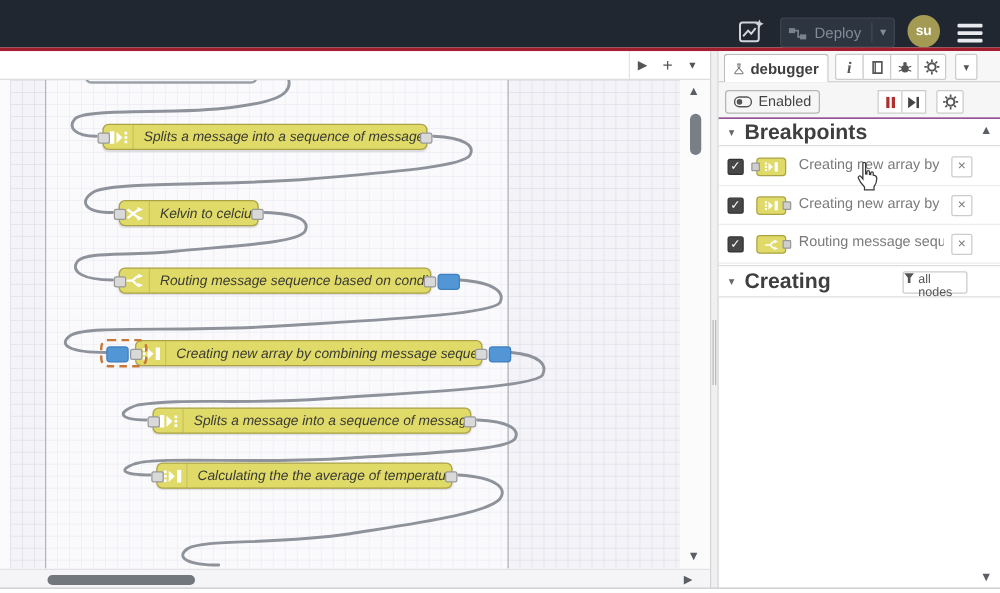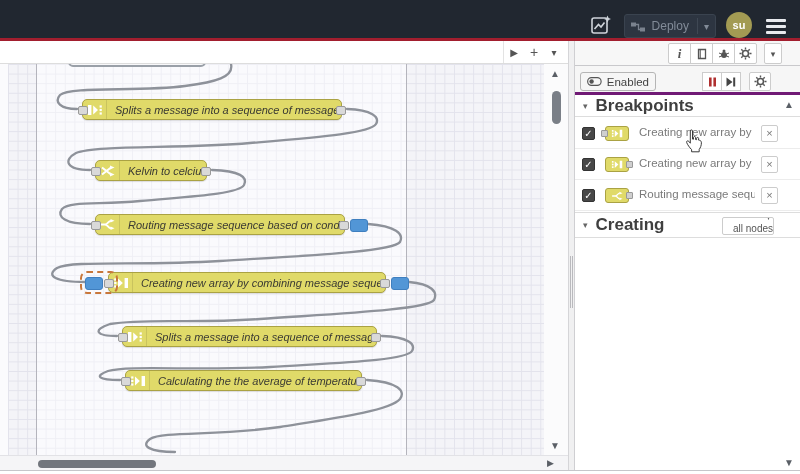--- a/index.html
+++ b/index.html
@@ -68,42 +68,42 @@
   .sidebar { position:absolute; left:575px; top:41px; width:225px; height:429px; background:#fff; font-size:12px; color:#444; }
   .tabbar { position:absolute; left:0; top:0; width:225px; height:25px; background:#f7f7f7; border-bottom:1px solid #c9c9cc; }
   .tab { position:absolute; left:4px; top:2px; width:84px; height:23px; background:#fff; border:1px solid #bbb; border-bottom:1px solid #fff; border-radius:3px 3px 0 0; display:flex; align-items:center; gap:5px; padding:0 7px; font-weight:bold; font-size:12px; color:#3f3f3f; cursor:pointer; z-index:2; }
   .tb-group { position:absolute; left:93px; top:2px; display:flex; }
   .tb-btn { width:23px; height:21px; background:#fff; border:1px solid #ccc; margin-left:-1px; display:flex; align-items:center; justify-content:center; color:#555; cursor:pointer; }
   .tb-btn.first { margin-left:0; border-radius:2px 0 0 2px; }
   .tb-btn.last { border-radius:0 2px 2px 0; }
   .tb-caret { position:absolute; left:189px; top:2px; width:18px; height:21px; background:#fff; border:1px solid #ccc; border-radius:2px; display:flex; align-items:center; justify-content:center; color:#555; font-size:9px; cursor:pointer; }
   .info-i { font-family:"Liberation Serif", serif; font-weight:bold; font-style:italic; font-size:13px; }
 
-  .controls { position:absolute; left:0; top:25px; width:225px; height:30px; background:#f6f6f6; border-bottom:4px solid #701a75; }
+  .controls { position:absolute; left:0; top:25px; width:225px; height:30px; background:#f6f6f6; border-bottom:2px solid #701a75; }
   .enabled-btn { position:absolute; left:5px; top:6px; width:76px; height:19px; border:1px solid #b5b5b5; border-radius:3px; background:#f6f6f6; display:flex; align-items:center; gap:5px; padding:0 6px; color:#444; font-size:11.5px; cursor:pointer; }
   .ps-group { position:absolute; left:128px; top:6px; display:flex; }
   .ps-btn { width:20px; height:19px; background:#fff; border:1px solid #ccc; margin-left:-1px; display:flex; align-items:center; justify-content:center; cursor:pointer; }
   .gear-btn { position:absolute; left:174px; top:6px; width:22px; height:19px; background:#fff; border:1px solid #ccc; border-radius:2px; display:flex; align-items:center; justify-content:center; cursor:pointer; }
 
   .sect-hdr { position:absolute; left:0; width:225px; height:22px; border-bottom:1px solid #ddd; background:#fff; display:flex; align-items:center; cursor:pointer; }
   .sect-hdr .caret { margin-left:8px; font-size:9px; color:#666; }
   .sect-hdr .title { margin-left:8px; font-weight:bold; font-size:17px; color:#3f3f3f; }
   .bp-hdr { top:54px; }
   .msg-hdr { top:171px; border-top:1px solid #ddd; height:26px; }
 
   .bp-row { position:absolute; left:0; width:225px; height:31px; border-bottom:1px solid #ececec; background:#fff; }
   .cbx { position:absolute; left:7px; top:9px; width:13px; height:13px; background:#474747; border:1px solid #333; border-radius:2px; color:#fff; font-size:10px; line-height:12px; text-align:center; cursor:pointer; }
   .mini { position:absolute; left:26px; top:7px; width:32px; height:17px; }
   .mini .mbody { position:absolute; left:4px; top:1px; width:24px; height:15px; background:#e0da69; border:1px solid #aaa243; border-radius:3px; display:flex; align-items:center; justify-content:center; }
   .mini .mport { position:absolute; top:5px; width:7px; height:7px; background:#cfcfcf; border:1px solid #999; border-radius:1px; }
   .mini .mport.l { left:0; } .mini .mport.r { right:0; }
   .bp-label { position:absolute; left:64px; top:8px; width:116px; white-space:nowrap; overflow:hidden; color:#7a7a7a; font-size:11.5px; }
   .x-btn { position:absolute; left:186px; top:7px; width:17px; height:17px; border:1px solid #ccc; border-radius:2px; background:#fff; color:#777; font-size:11px; line-height:15px; text-align:center; cursor:pointer; }
 
-  .filter-btn { position:absolute; left:147px; top:4px; width:52px; height:18px; border:1px solid #ccc; border-radius:2px; background:#fff; display:flex; align-items:flex-end; justify-content:center; gap:3px; font-size:10px; color:#555; cursor:pointer;flex-direction:column; }
+  .filter-btn { position:absolute; left:147px; top:4px; width:52px; height:18px; border:1px solid #ccc; border-radius:2px; background:#fff; display:flex; align-items:flex-start; justify-content:center; gap:3px; font-size:10px; color:#555; cursor:pointer; }
 
   .sb-arrow { position:absolute; left:209px; color:#5a5f66; font-size:10px; cursor:pointer; }
 
   .footerline { position:absolute; left:0; top:470px; width:800px; height:1px; background:#c6c6ca; }
 
   .cursor-hand { position:absolute; left:683px; top:129px; z-index:50; pointer-events:none; }
 </style>
 </head>
 <body>
 
@@ -268,20 +268,26 @@
     <span class="arrow">▶</span>
   </div>
 
   <div class="splitter">
     <span class="handle"></span>
   </div>
 
   <div class="sidebar">
 
     <div class="tabbar">
+      <div class="tab">
+        <svg width="11" height="12" viewBox="0 0 11 12">
+          <path d="M3.5 1 H7.5 M4.5 1 V4 L9.8 10.2 A0.7 0.7 0 0 1 9.2 11.3 H1.8 A0.7 0.7 0 0 1 1.2 10.2 L6.5 4 V1" fill="none" stroke="#777" stroke-width="1.1"></path>
+        </svg>
+        <span>debugger</span>
+      </div>
       <div class="tb-group">
         <div class="tb-btn first">
             <span class="info-i">i</span>
           </div>
         <div class="tb-btn">
           <svg width="12" height="12" viewBox="0 0 12 12">
               <path d="M2.5 1.5 L9.5 1.5 L9.5 10.5 L2.5 10.5 Z" fill="none" stroke="#555" stroke-width="1.3"></path>
               <path d="M4.2 1.5 V10.5" stroke="#555" stroke-width="1.1"></path>
             </svg>
         </div>

